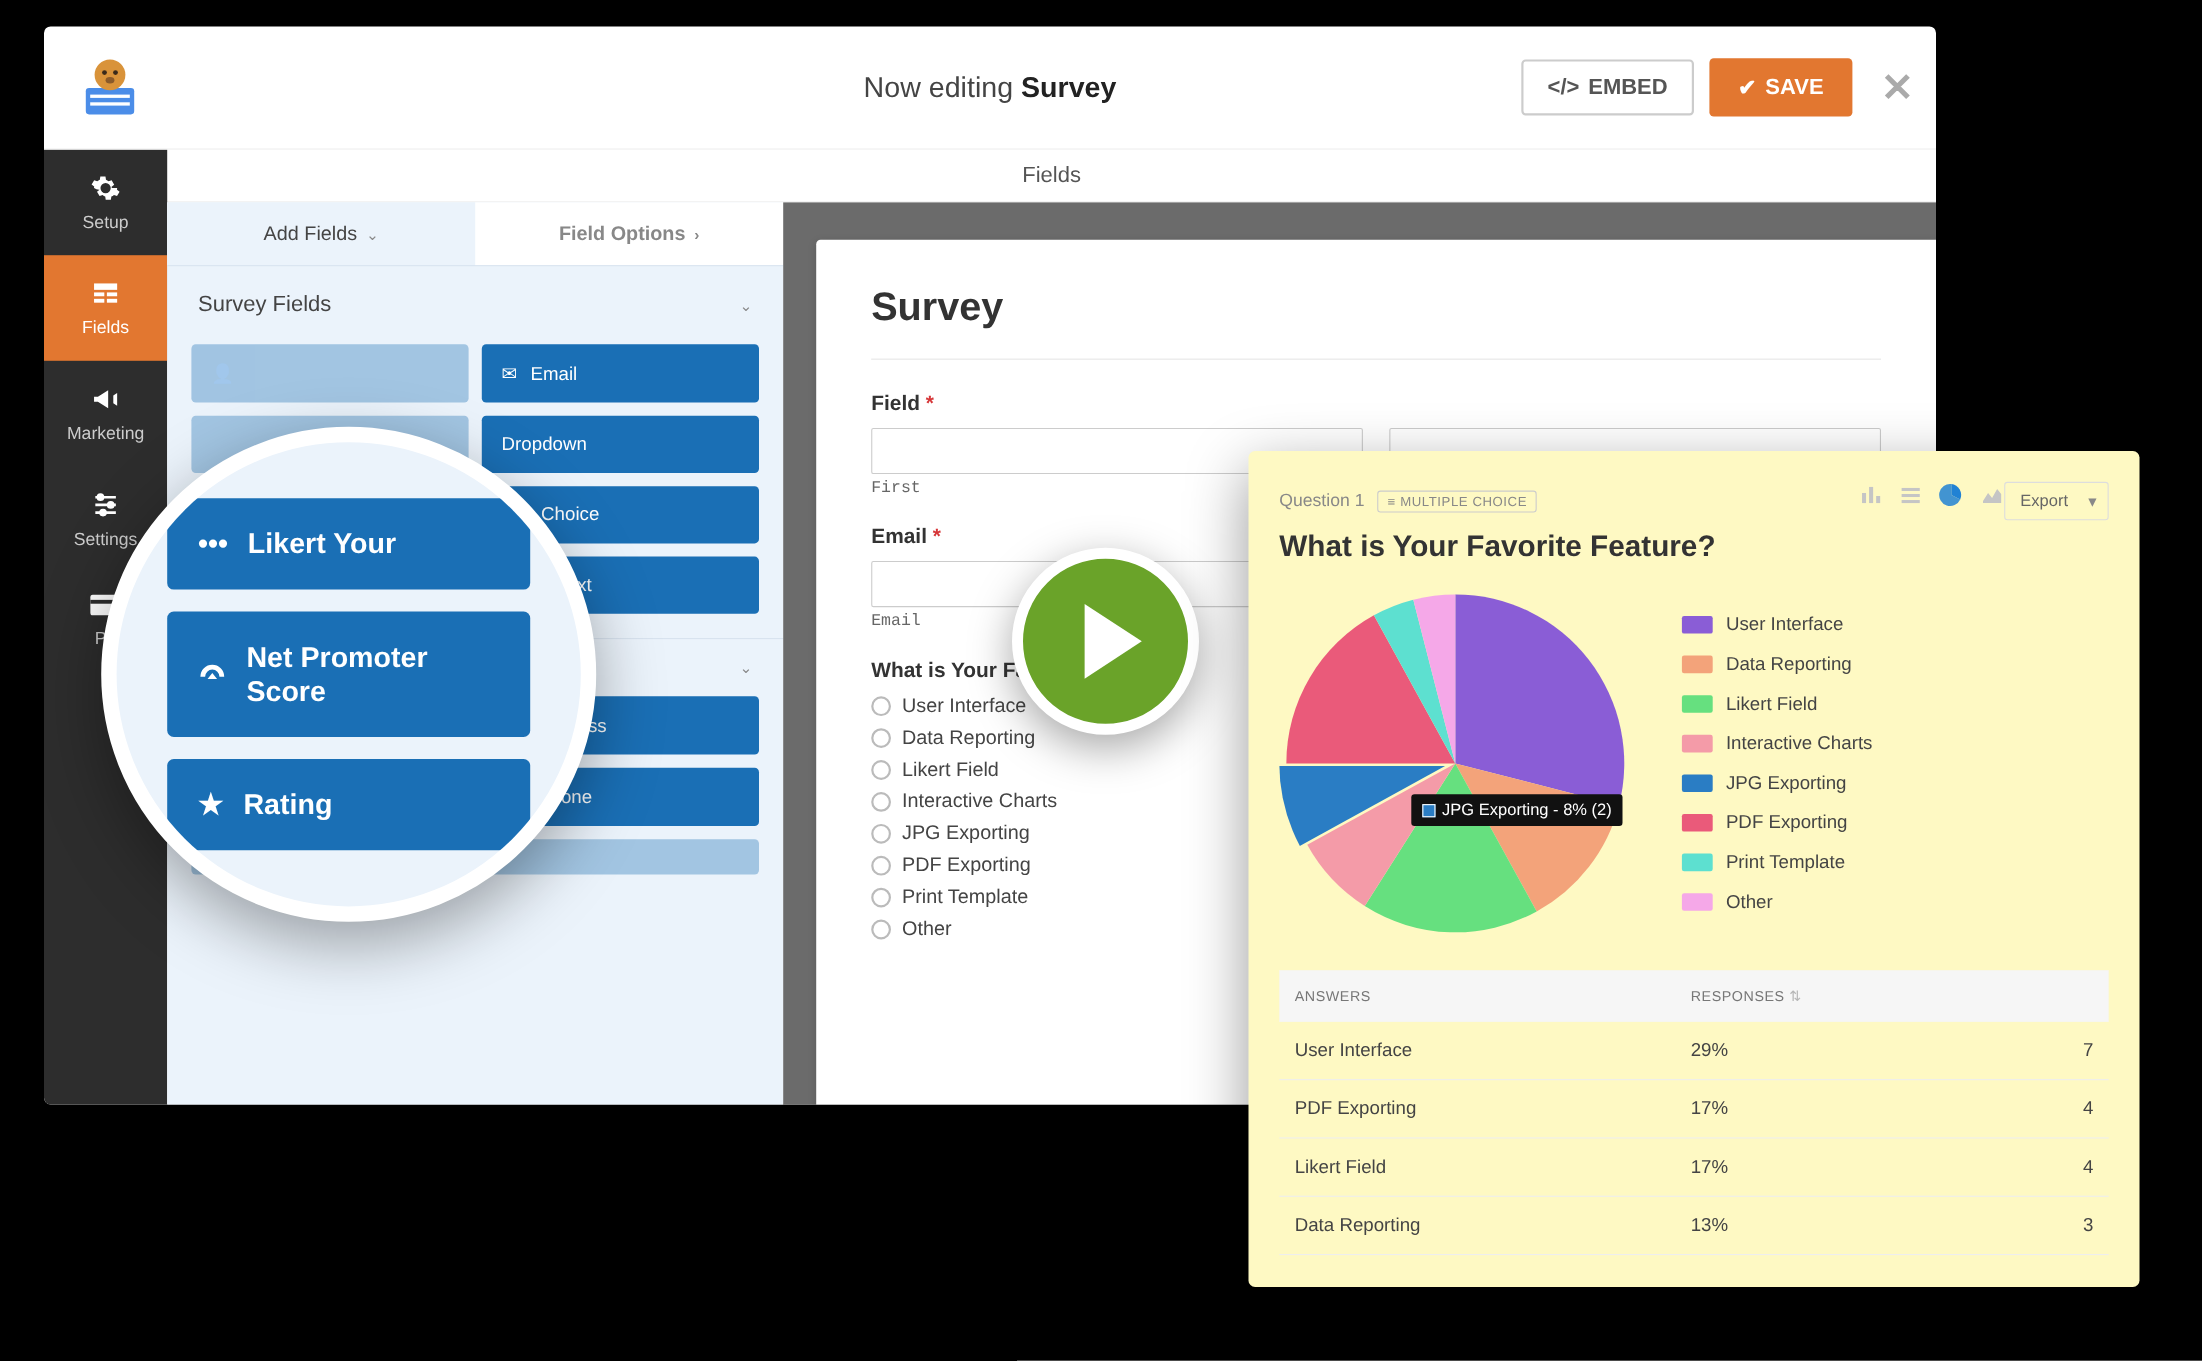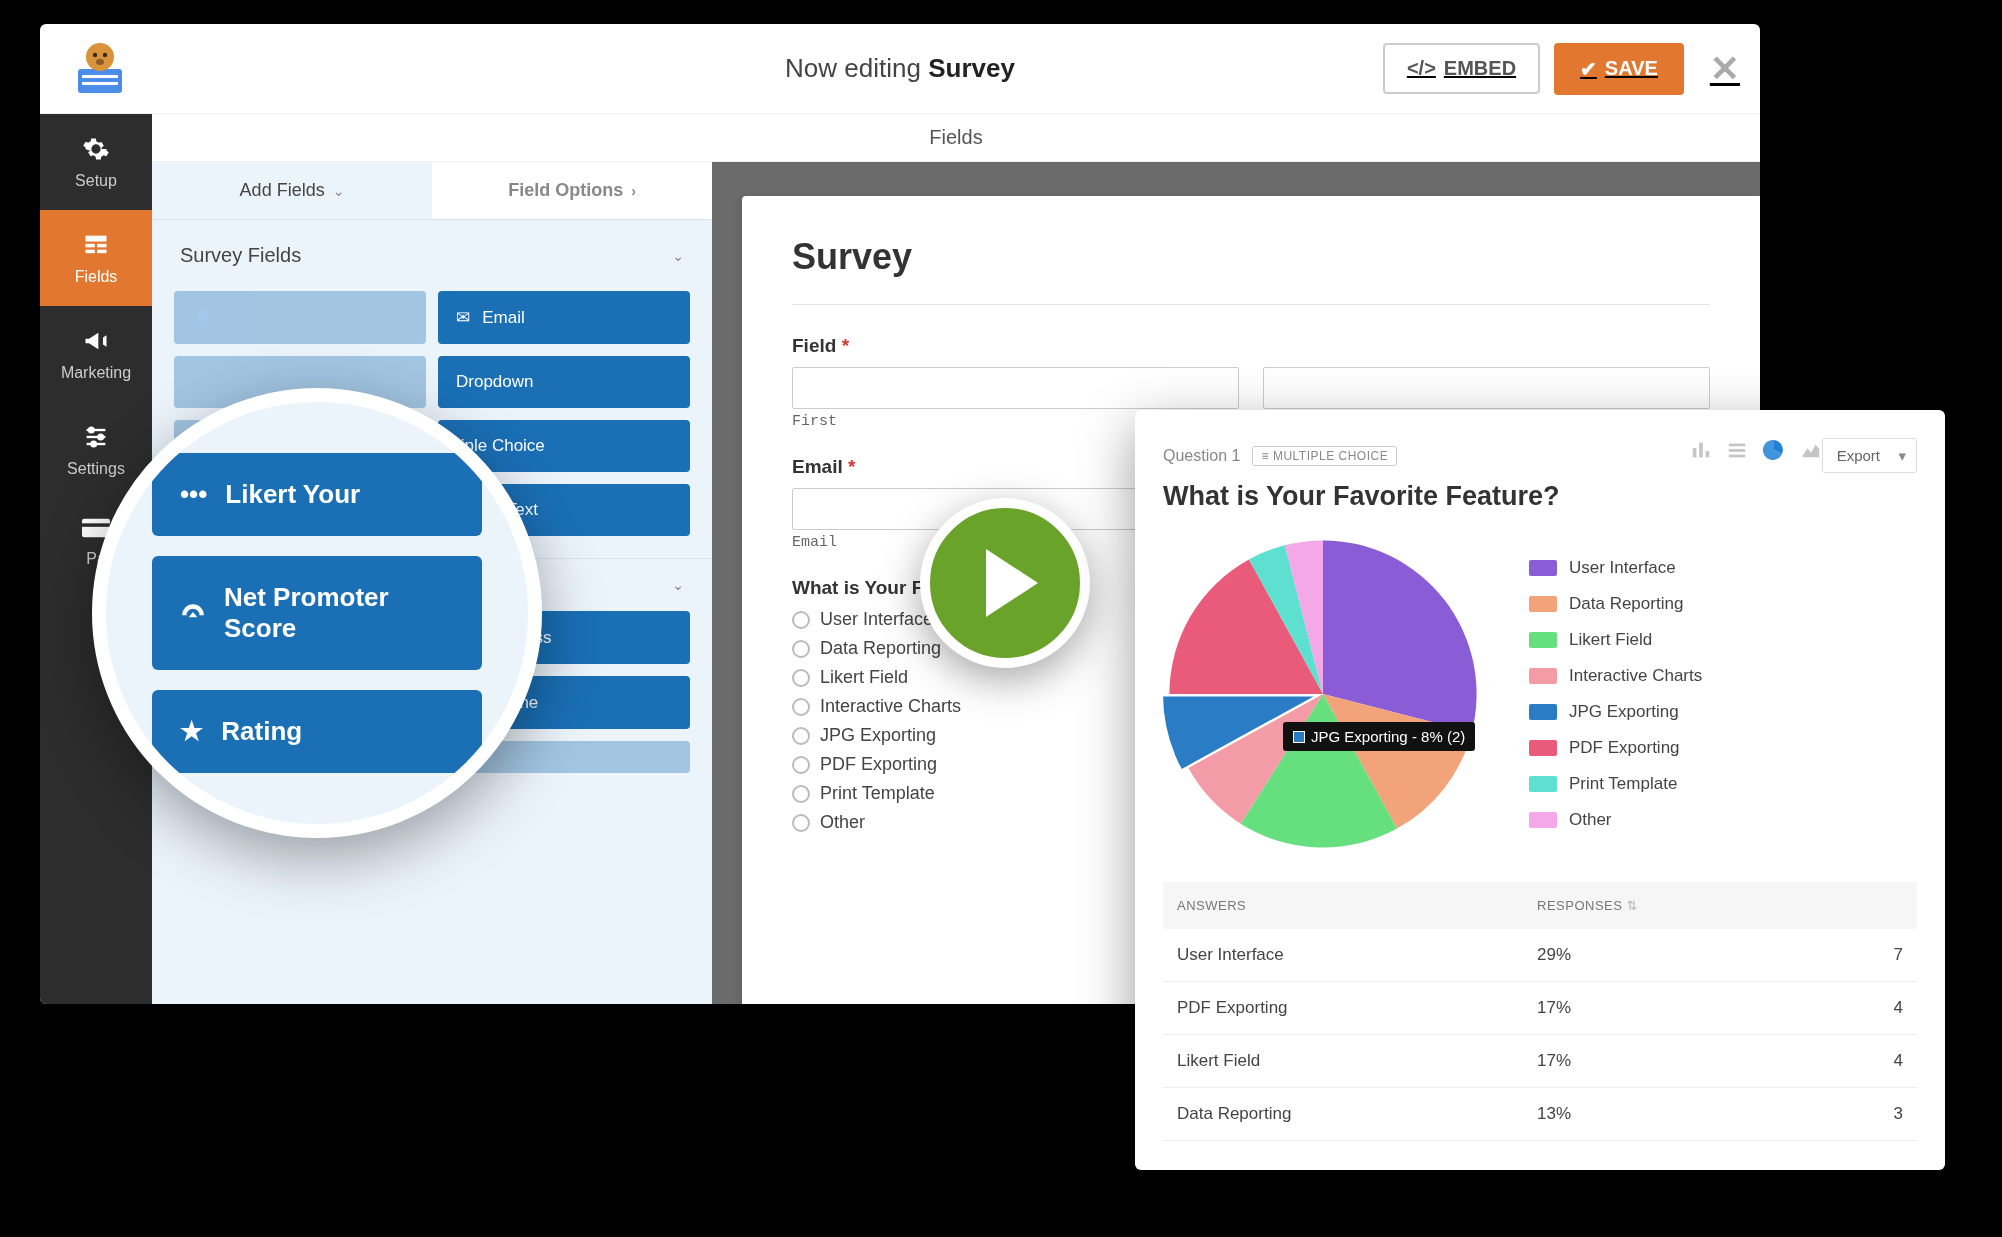--- a/index.html
+++ b/index.html
@@ -1,20 +1,20 @@
 <!DOCTYPE html>
 <html><head>
 <meta charset="utf-8">
 <style>
 * { box-sizing: border-box; margin: 0; padding: 0; font-family: -apple-system, BlinkMacSystemFont, "Segoe UI", Arial, sans-serif; }
 body { background: #000; width: 2002px; height: 1237px; position: relative; overflow: hidden; }
 
 .main-window { position: absolute; left: 40px; top: 24px; width: 1720px; height: 980px; background: #fff; border-radius: 6px; box-shadow: 0 15px 45px rgba(0,0,0,0.4); overflow: hidden; }
 
-.top-bar { height: 90px; display: flex; align-items: center; position: relative; border-bottom: 1px solid #eee; text-decoration: underline; }
+.top-bar { height: 112px; display: flex; align-items: center; position: relative; border-bottom: 1px solid #eee; }
 .logo { width: 80px; height: 80px; margin-left: 20px; display: flex; align-items: center; justify-content: center; }
 .title-area { position: absolute; left: 0; right: 0; text-align: center; font-size: 26px; color: #444; pointer-events: none; }
 .title-area strong { font-weight: 700; color: #222; }
 .top-actions { margin-left: auto; margin-right: 20px; display: flex; align-items: center; gap: 14px; }
 .embed-btn { border: 2px solid #ccc; background: #fff; color: #555; padding: 12px 22px; font-size: 20px; font-weight: 600; border-radius: 4px; cursor: pointer; display: flex; align-items: center; gap: 8px; }
 .save-btn { background: #e27730; color: #fff; border: none; padding: 14px 26px; font-size: 20px; font-weight: 700; border-radius: 4px; cursor: pointer; display: flex; align-items: center; gap: 8px; }
 .close-btn { color: #aaa; font-size: 36px; font-weight: 700; cursor: pointer; margin-left: 12px; }
 
 .content-row { display: flex; height: calc(100% - 90px); }
 
@@ -50,21 +50,21 @@
 
 
 .magnifier { position: absolute; left: 92px; top: 388px; width: 450px; height: 450px; border-radius: 50%; background: #ebf3fb; border: 14px solid #fff; box-shadow: 0 20px 60px rgba(0,0,0,0.35); overflow: hidden; display: flex; flex-direction: column; align-items: center; justify-content: center; gap: 20px; padding: 40px; }
 .mag-chip { width: 330px; background: #1a6fb5; color: #fff; border-radius: 6px; padding: 26px 28px; font-size: 26px; font-weight: 600; display: flex; align-items: center; gap: 18px; }
 
 
 .play-btn { position: absolute; left: 920px; top: 498px; width: 170px; height: 170px; border-radius: 50%; background: #6aa329; border: 10px solid #fff; box-shadow: 0 12px 40px rgba(0,0,0,0.35); display: flex; align-items: center; justify-content: center; cursor: pointer; }
 .play-triangle { width: 0; height: 0; border-left: 52px solid #fff; border-top: 34px solid transparent; border-bottom: 34px solid transparent; margin-left: 14px; }
 
 
-.results { position: absolute; left: 1135px; top: 410px; width: 810px; height: 760px; background: #ffffff; border-radius: 6px; box-shadow: 0 18px 55px rgba(0,0,0,0.4); padding: 28px 28px 0; overflow: hidden; }
+.results { position: absolute; left: 1135px; top: 410px; width: 810px; height: 760px; background: #fef9c3; border-radius: 6px; box-shadow: 0 18px 55px rgba(0,0,0,0.4); padding: 28px 28px 0; overflow: hidden; }
 .results-top { display: flex; align-items: center; justify-content: space-between; margin-bottom: 4px; }
 .q-meta { display: flex; align-items: center; gap: 12px; color: #888; font-size: 16px; }
 .q-type-badge { border: 1px solid #ccc; border-radius: 3px; padding: 2px 8px; font-size: 12px; letter-spacing: 0.5px; color: #888; display: flex; align-items: center; gap: 4px; }
 .view-icons { display: flex; align-items: center; gap: 14px; color: #c5c5c5; }
 .view-icons .active { color: #2182d4; }
 .export-dd { border: 1px solid #ddd; border-radius: 3px; padding: 8px 36px 8px 14px; font-size: 15px; color: #666; position: relative; cursor: pointer; }
 .export-dd::after { content: "▾"; position: absolute; right: 10px; top: 8px; color: #888; }
 .q-title { font-size: 27px; font-weight: 700; color: #333; margin: 8px 0 22px; }
 .chart-row { display: flex; gap: 26px; align-items: center; }
 .pie-wrap { width: 340px; height: 320px; position: relative; }

